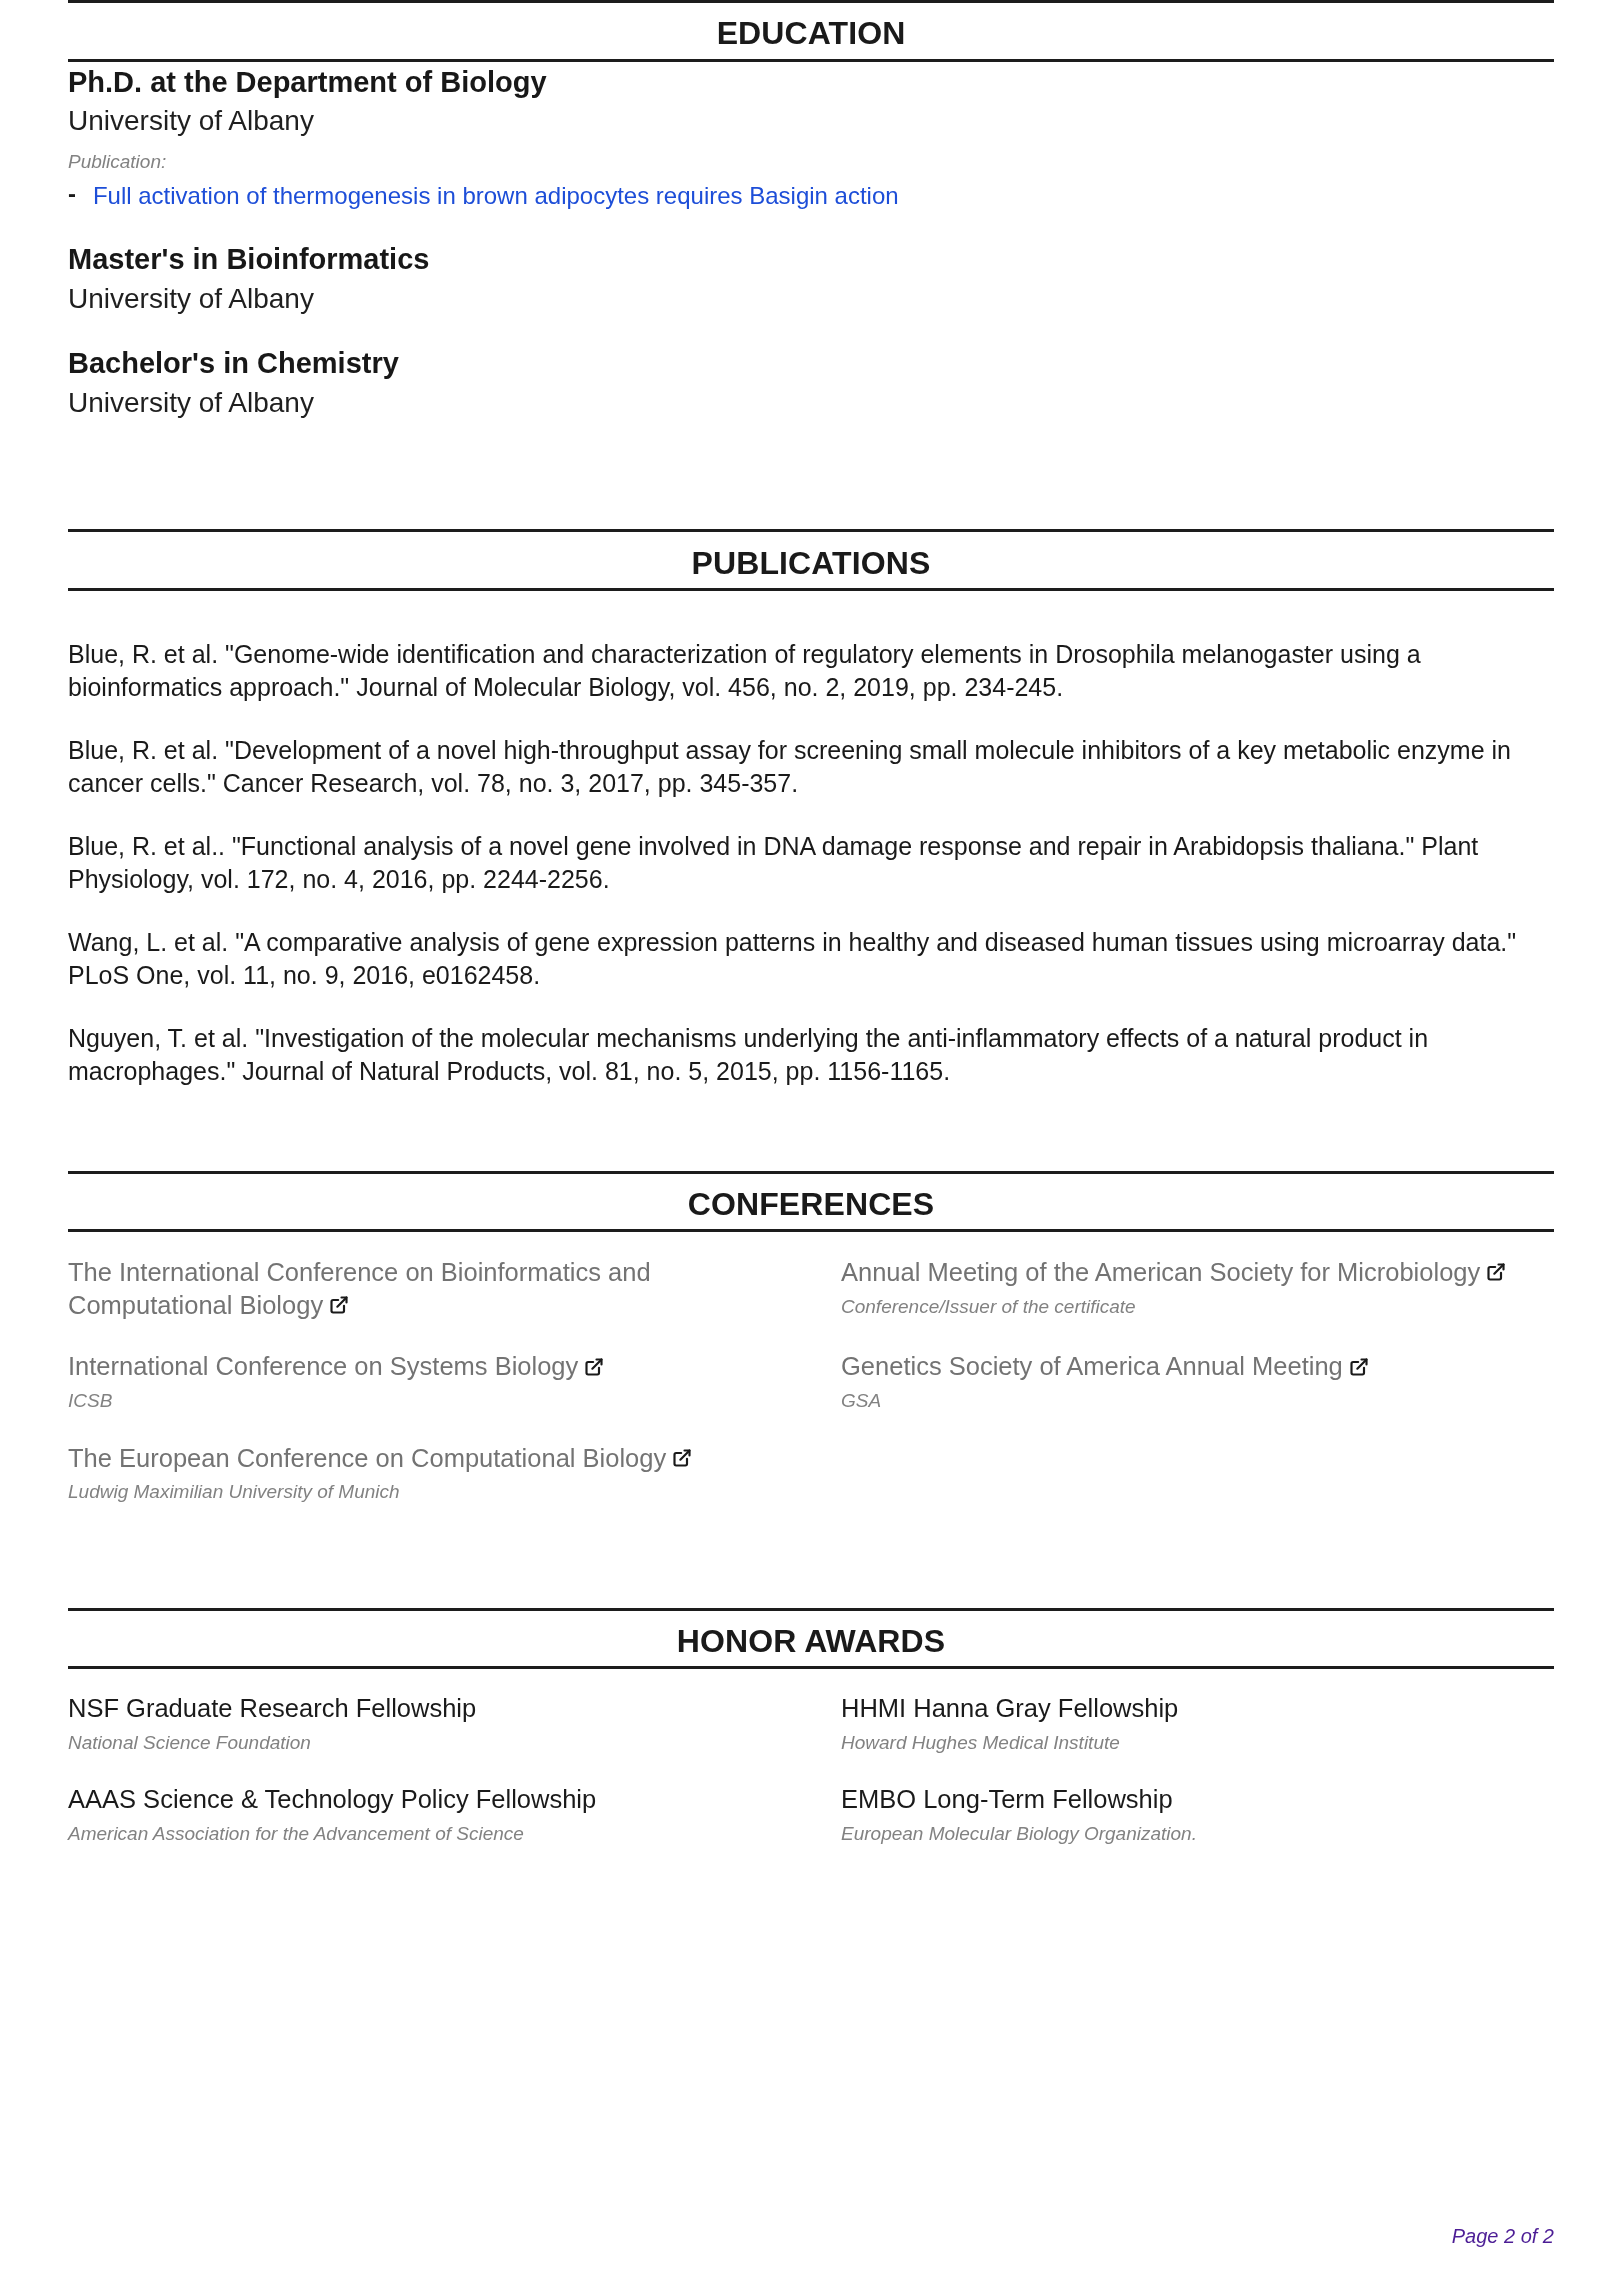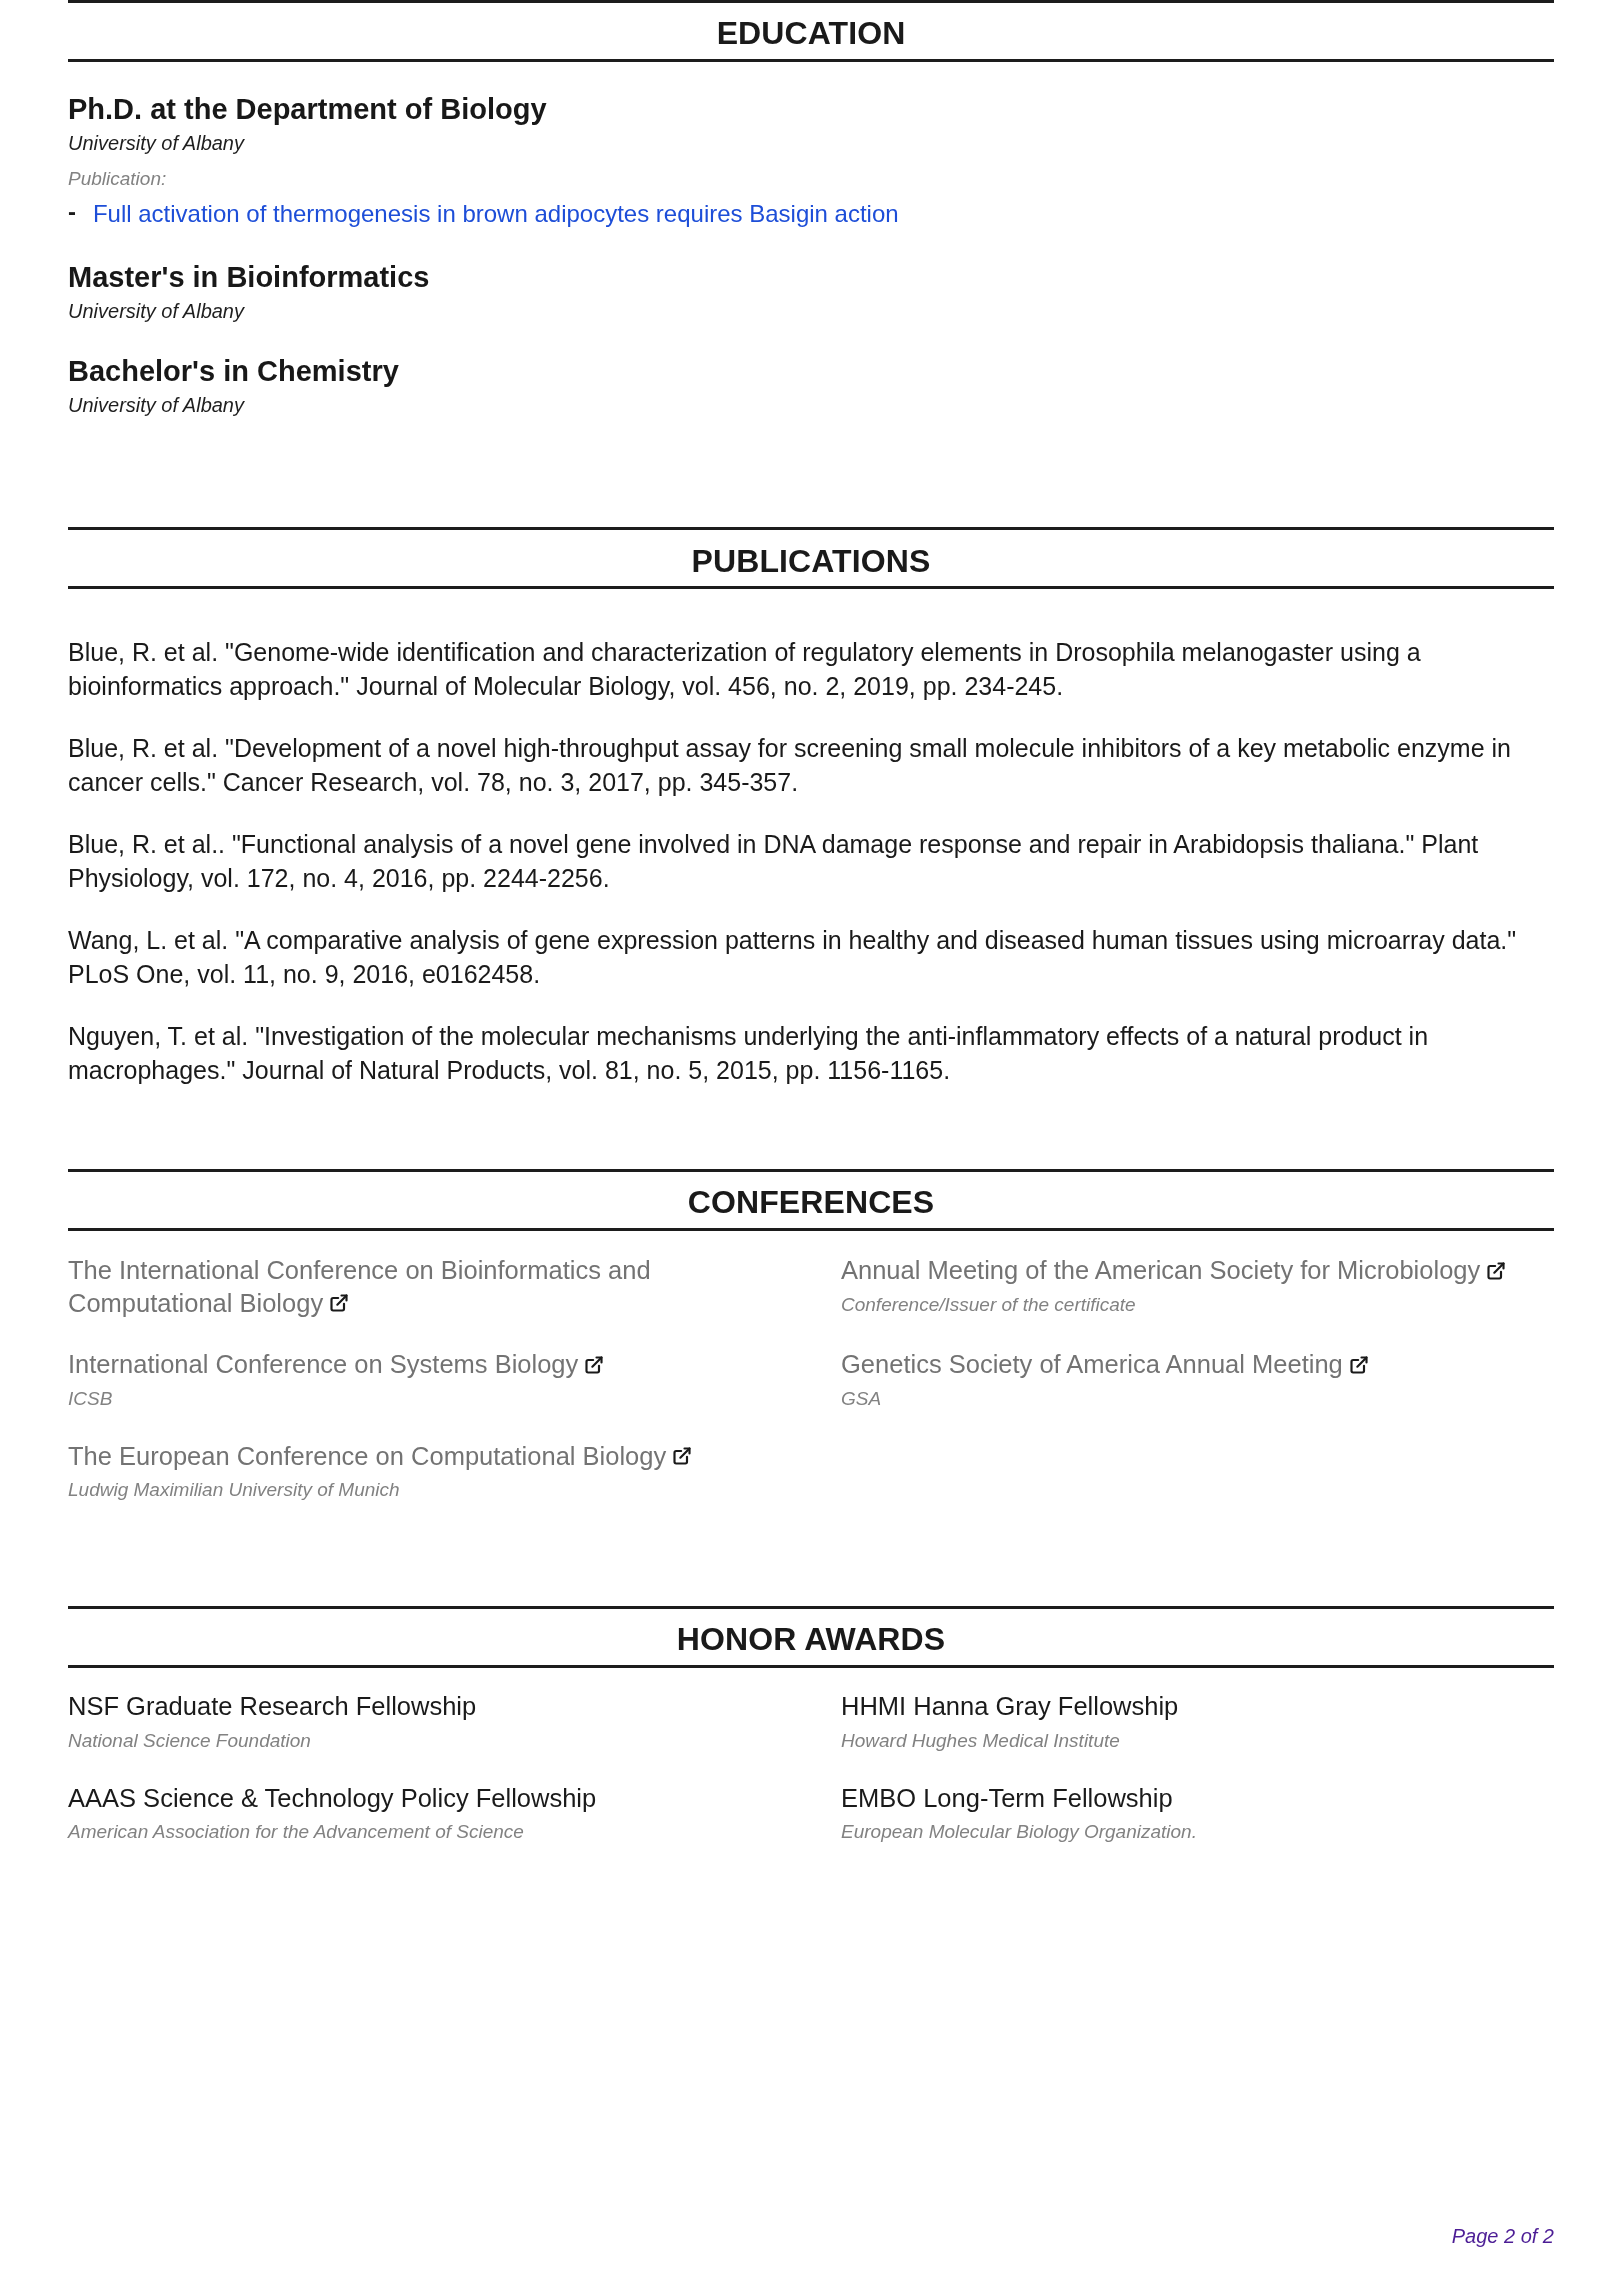--- a/index.html
+++ b/index.html
@@ -35,36 +35,35 @@
   .section-header-title {
     font-size: 32px;
     font-weight: 700;
     letter-spacing: 0.1px;
     line-height: 1.0;
     color: #1a1a1a;
     display: inline-block;
   }
 
   
-  .edu-list { padding-top: 30px; }
+  .edu-list { padding-top: 3px; }
   .edu-item { margin-bottom: 0; }
   .edu-item + .edu-item { margin-top: 31px; }
   .edu-degree {
     font-size: 29px;
     font-weight: 700;
     line-height: 1.18;
     color: #181818;
   }
   .edu-school {
-    font-size: 20px;
+    font-size: 28px;
     font-weight: 400;
     line-height: 1.2;
     color: #1f1f1f;
     margin-top: 5.2px;
-    font-style: italic;
   }
   .edu-pub-label {
     font-size: 19px;
     font-style: italic;
     color: #828282;
     margin-top: 13px;
     line-height: 1.2;
   }
   .edu-pub-list {
     margin-top: 7.9px;

